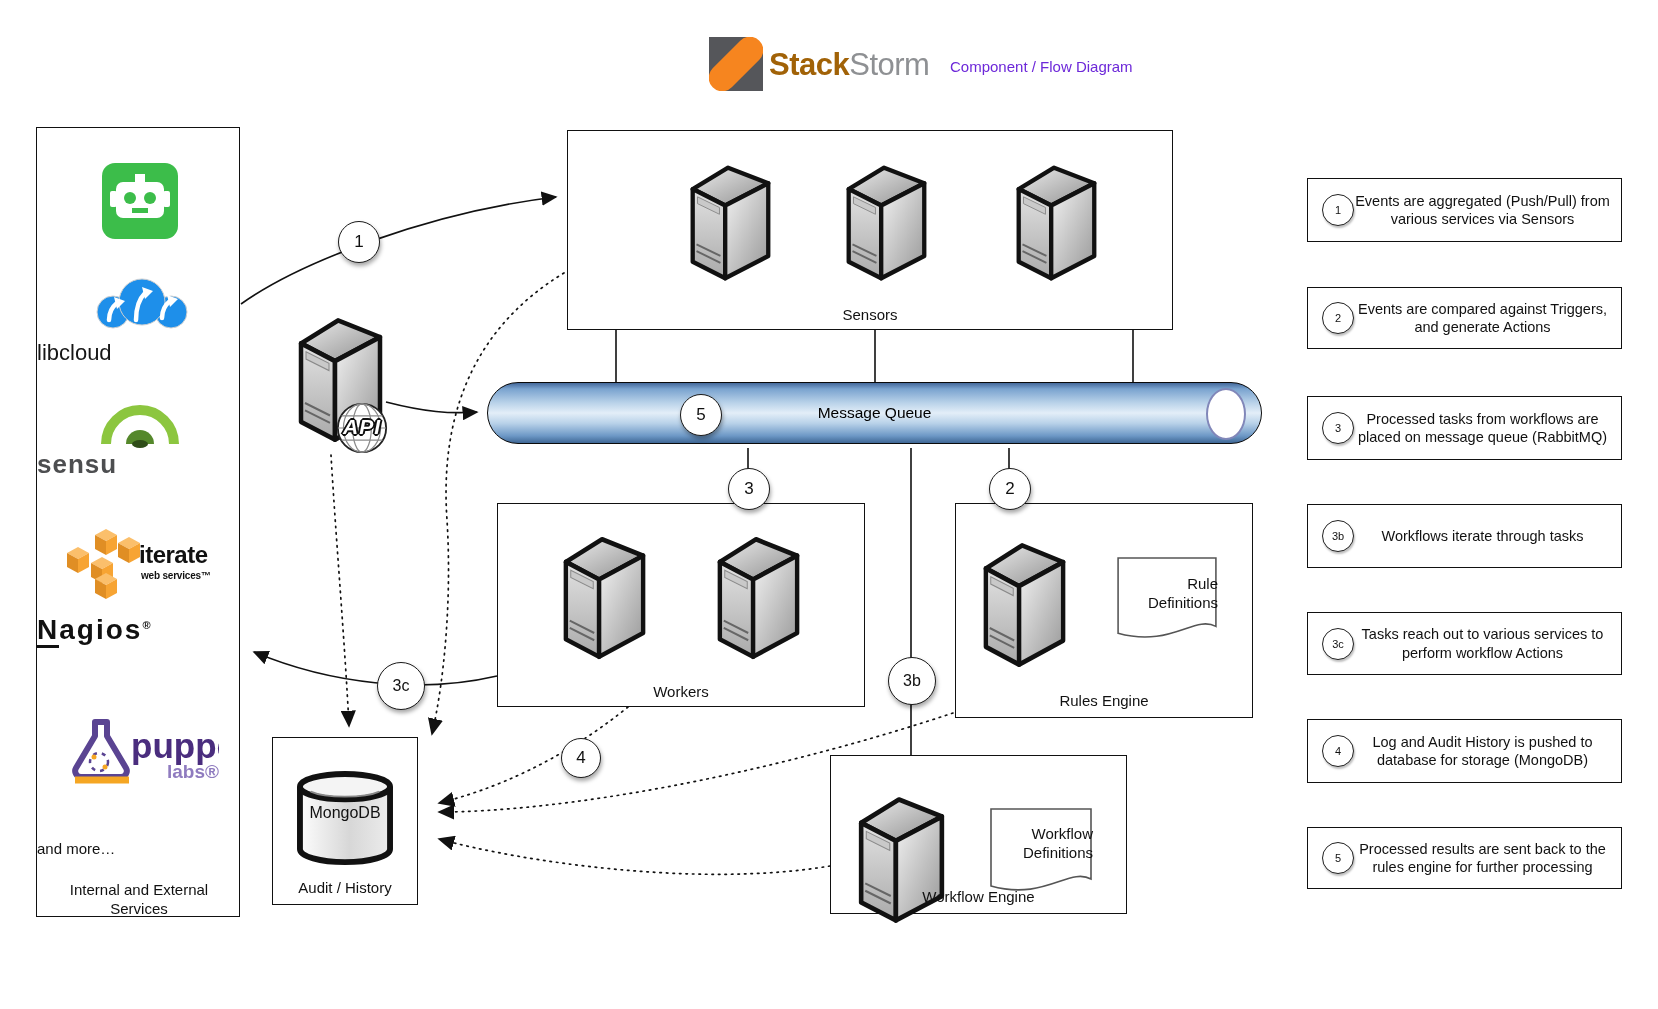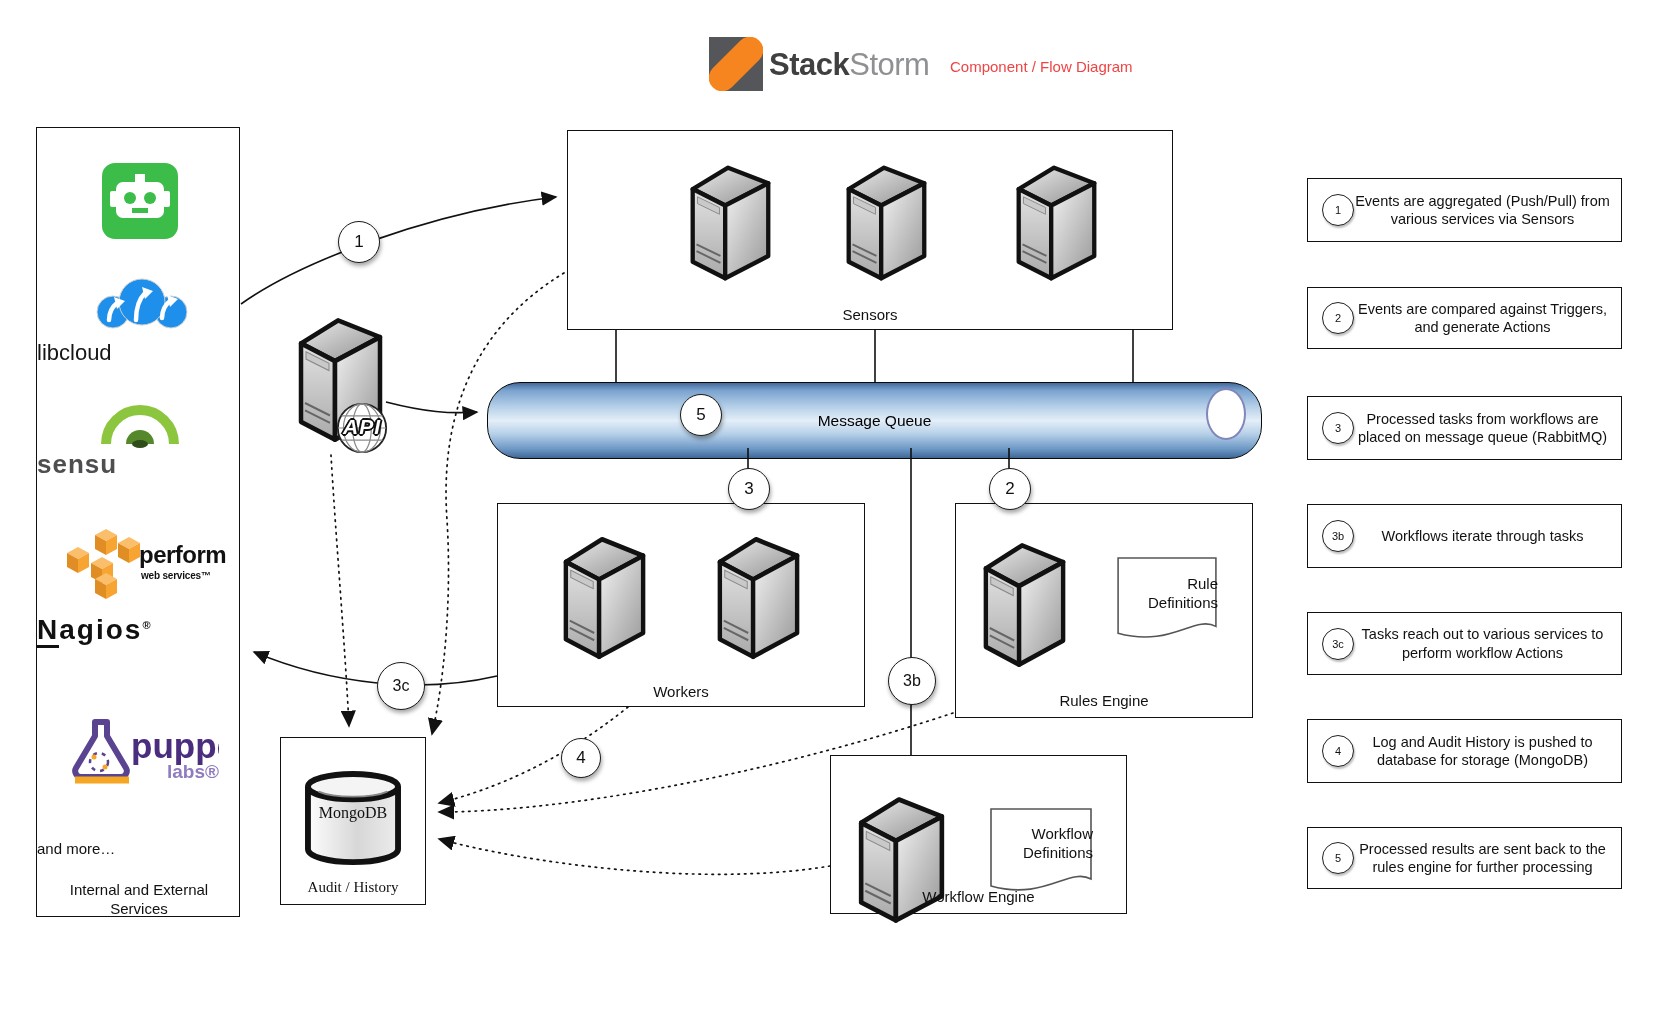--- a/index.html
+++ b/index.html
@@ -6,24 +6,24 @@
   body{font-family:"Liberation Sans","DejaVu Sans",sans-serif;color:#111;}
   #canvas{position:relative;width:1658px;height:1009px;background:#fff;overflow:hidden;}
   .abs{position:absolute;}
   .box{position:absolute;border:1.5px solid #111;background:#fff;box-sizing:border-box;}
   .boxlabel{position:absolute;left:0;right:0;text-align:center;font-size:15px;color:#111;}
   .badge{position:absolute;background:#fff;border:1.6px solid #1a1a1a;border-radius:50%;
          display:flex;align-items:center;justify-content:center;font-size:17px;
          box-shadow:1px 3px 4px rgba(0,0,0,.35);z-index:6;}
   .conn{position:absolute;left:0;top:0;pointer-events:none;z-index:4;}
   
-  .logo-stack{color:#404040;font-weight:bold;}
+  .logo-stack{color:#a16207;font-weight:bold;}
   .logo-storm{color:#8e9093;font-weight:normal;}
   .logo-text{font-size:31px;letter-spacing:-.5px;}
-  .subtitle{font-size:15px;color:#ef4444;}
+  .subtitle{font-size:15px;color:#6d28d9;}
   
   .queue{position:absolute;border:1.6px solid #0a0a0a;border-radius:33px;box-sizing:border-box;
     background:linear-gradient(180deg,#44699b 0%,#7aa3cf 10%,#b9d2e9 33%,#e3eef8 50%,#b9d2e9 67%,#6d98c6 88%,#3f6795 100%);
     display:flex;align-items:center;justify-content:center;z-index:3;}
   .queue-end{position:absolute;right:15px;top:5px;width:40px;height:52px;border-radius:50%;
     background:#fff;border:2px solid #8187b9;box-sizing:border-box;}
   .queue-label{font-size:15.5px;color:#000;}
   
   .note{position:absolute;left:1307px;width:315px;border:1.5px solid #111;background:#fff;
     box-sizing:border-box;display:flex;align-items:center;justify-content:center;}
@@ -127,21 +127,21 @@
             <polygon points="0,6 11,12 11,26 0,20" fill="#e08e24"></polygon>
             <polygon points="11,12 22,6 22,20 11,26" fill="#f7a433"></polygon>
           </g>
         </defs>
         <use href="#awscube" x="30" y="0"></use>
         <use href="#awscube" x="53" y="8"></use>
         <use href="#awscube" x="2" y="18"></use>
         <use href="#awscube" x="26" y="28"></use>
         <use href="#awscube" x="30" y="44"></use>
       </svg>
-      <span class="abs" style="left:74px;top:14px;font-size:24px;font-weight:bold;letter-spacing:-.5px;">perform</span>
+      <span class="abs" style="left:74px;top:14px;font-size:24px;font-weight:bold;letter-spacing:-.5px;">iterate</span>
       <span class="abs" style="left:76px;top:43px;font-size:10px;font-weight:bold;letter-spacing:-.2px;">web services™</span>
     </div>
 
     <div class="svc-label" style="top:486px;font-size:28px;font-weight:bold;letter-spacing:2px;"><span style="border-bottom:3px solid #111;">N</span><span>agios</span><sup style="font-size:11px;">®</sup></div>
 
     <div class="abs" style="left:26px;top:586px;width:156px;height:78px;">
       <svg viewBox="0 0 156 78" width="156" height="78">
         <path d="M32,8 h12 v14 l19,32 a6,6 0 0 1 -5,9 H18 a6,6 0 0 1 -5,-9 L32,22 Z" fill="#fff" stroke="#5a4492" stroke-width="6" stroke-linejoin="round"></path>
         <path d="M12,66 H66" stroke="#f5a623" stroke-width="7"></path>
         <circle cx="36" cy="48" r="9" fill="none" stroke="#5a4492" stroke-width="2.5" stroke-dasharray="4 5"></circle>
@@ -186,21 +186,21 @@
             <polygon points="7,31 41,48 41,123 7,106" fill="url(#srvLeft)"></polygon>
             <polygon points="41,48 86,25 86,100 41,123" fill="url(#srvRight)"></polygon>
           </g>
           <polygon points="12,39 35,50 35,57 12,46" fill="#c9c9c9" stroke="#8a8a8a" stroke-width="1"></polygon>
           <path d="M11,88 L36,100 M11,95 L36,107" stroke="#666" stroke-width="2" fill="none"></path>
         </svg>
       </span>
     <div class="boxlabel" style="bottom:6px;">Sensors</div>
   </div>
 
-  <div class="queue" style="left:487px;top:382px;width:775px;height:77px;">
+  <div class="queue" style="left:487px;top:382px;width:775px;height:62px;">
     <span class="queue-label">Message Queue</span>
     <span class="queue-end"></span>
   </div>
 
   <span class="server abs" style="left:294px;top:311px;width:92px;height:138px;">
       <svg viewBox="0 0 92 132" preserveAspectRatio="none">
         <g stroke="#111" stroke-width="4.5" stroke-linejoin="round">
           <polygon points="7,31 44,9 86,25 41,48" fill="url(#srvTop)"></polygon>
           <polygon points="7,31 41,48 41,123 7,106" fill="url(#srvLeft)"></polygon>
           <polygon points="41,48 86,25 86,100 41,123" fill="url(#srvRight)"></polygon>
@@ -286,21 +286,21 @@
         <path d="M2,2 H102 V72 C80,60 56,94 2,79 Z" fill="#fff" stroke="#555" stroke-width="1.6"></path>
       </svg>
     </div>
     <div class="doc-text" style="left:158px;top:68px;width:104px;">
       <div>Workflow</div>
       <div>Definitions</div>
     </div>
     <div class="boxlabel" style="bottom:8px;">Workflow Engine</div>
   </div>
 
-  <div class="box" style="left:280px;top:737px;width:146px;height:168px;font-family:Liberation Serif, serif;">
+  <div class="box" style="left:272px;top:737px;width:146px;height:168px;">
     <div class="abs" style="left:18px;top:33px;width:108px;height:94px;">
       <svg viewBox="0 0 110 96" width="108" height="94">
         <path d="M9,16 V80 A46,13 0 0 0 101,80 V16" fill="url(#cylG)" stroke="#111" stroke-width="6"></path>
         <ellipse cx="55" cy="16" rx="46" ry="13" fill="#f4f4f4" stroke="#111" stroke-width="6"></ellipse>
         <path d="M20,21 A40,10 0 0 0 90,21" stroke="#888" stroke-width="2" fill="none"></path>
       </svg>
     </div>
     <div class="abs" style="left:18px;top:66px;width:108px;text-align:center;font-size:16px;">MongoDB</div>
     <div class="boxlabel" style="bottom:8px;margin-top:32px;">Audit / History</div>
   </div>

